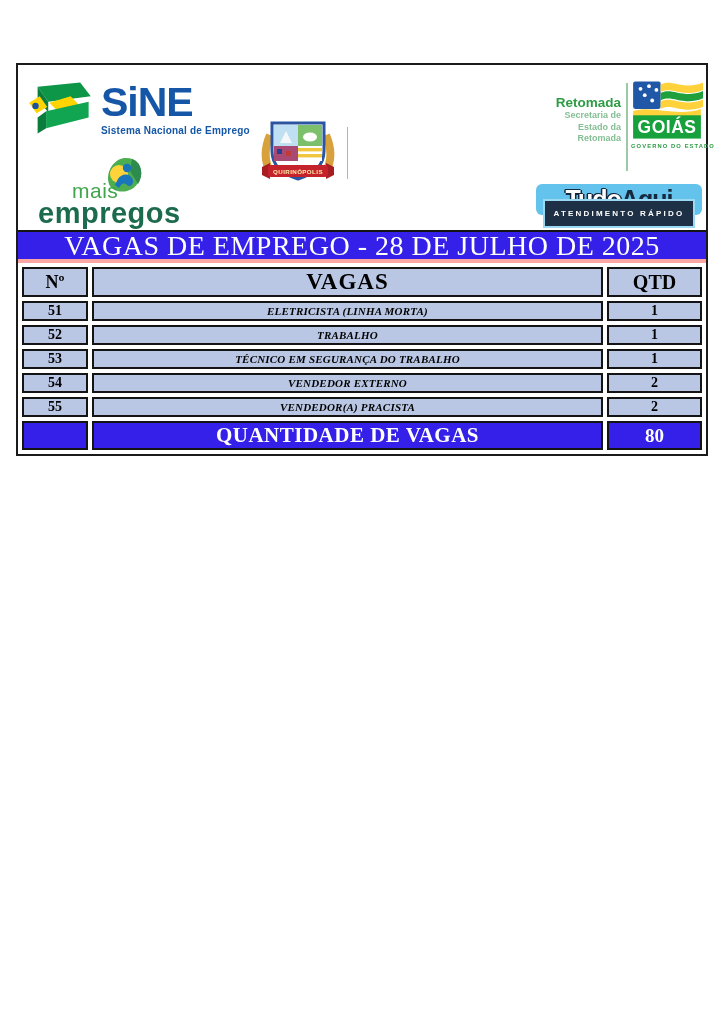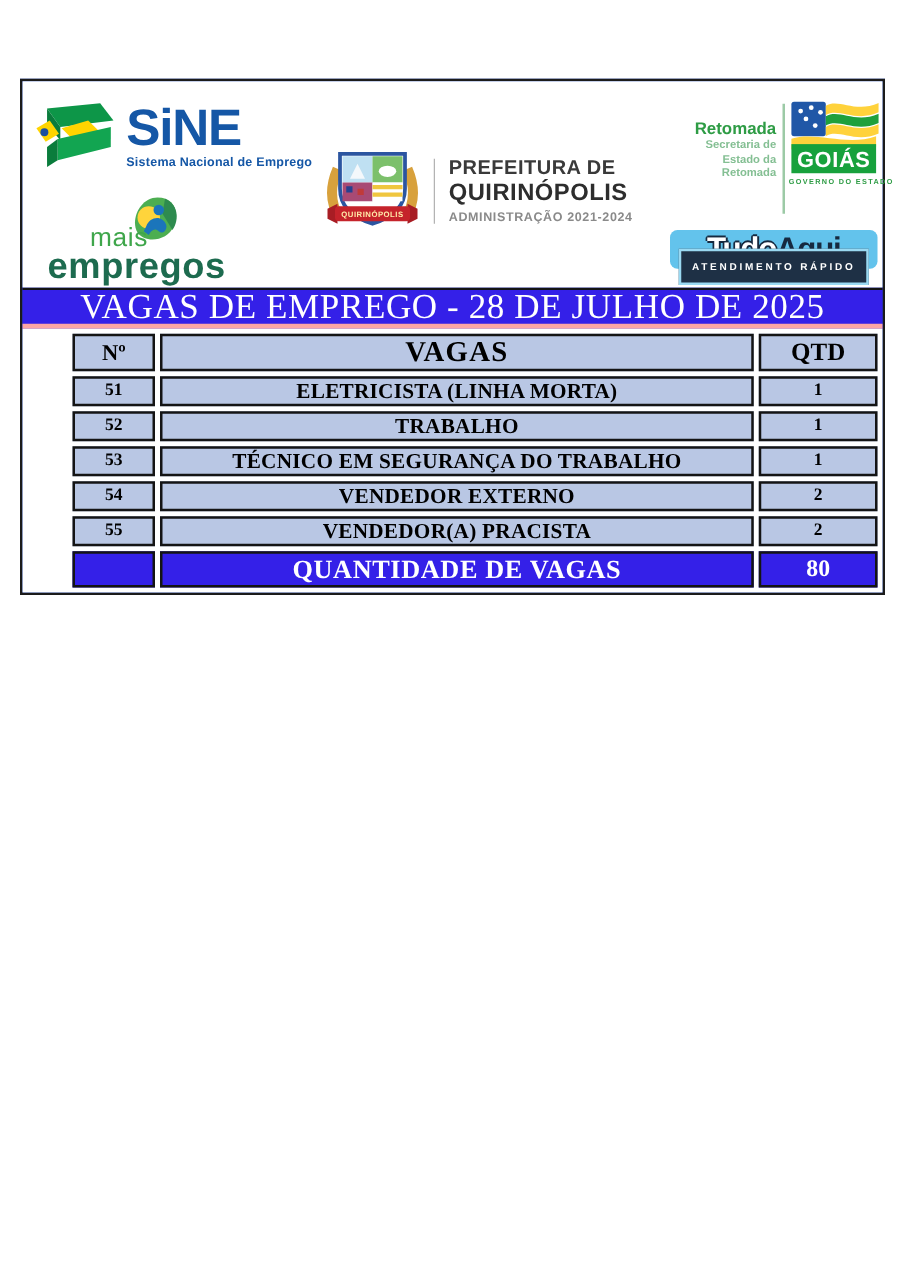--- a/index.html
+++ b/index.html
@@ -1,21 +1,21 @@
 <!DOCTYPE html>
 <html><head>
 <meta charset="utf-8">
 <style>
   * { margin:0; padding:0; box-sizing:border-box; }
   html,body { width:724px; height:1024px; background:#ffffff; overflow:hidden; }
   body { position:relative; font-family:"Liberation Serif", serif; }
 
   .frame {
     position:absolute; left:16px; top:63px; width:692px;
-    border:2px solid #1b1b1b; background:#1d4ed8;
+    border:2px solid #1b1b1b; background:#737373;
   }
 
   
   .logos { position:relative; height:165px; background:#fff; font-family:"Liberation Sans", sans-serif; }
 
   .sine { position:absolute; left:9px; top:15px; display:flex; align-items:flex-start; }
   .sine svg { width:68px; height:56px; }
   .sine-txt { margin-left:6px; padding-top:2px; }
   .sine-word { font-size:41px; line-height:40px; font-weight:800; color:#1557a6; letter-spacing:-1px; }
   .sine-sub { font-size:10px; font-weight:700; color:#1557a6; margin-top:3px; letter-spacing:0.2px; }
@@ -52,28 +52,28 @@
   .ta-bar { position:absolute; left:7px; right:7px; bottom:0; height:29px; background:#1e3045;
             border:2px solid #9ad9f2; display:flex; align-items:center; justify-content:center; }
   .ta-tag { font-size:8px; font-weight:700; color:#ffffff; letter-spacing:2.2px; font-family:"Liberation Sans", sans-serif; }
 
   
   .banner { height:33px; background:#3420e8; border-top:2px solid #141414; border-bottom:4px solid #fca5a5;
             display:flex; align-items:center; justify-content:center; }
   .banner-title { color:#ffffff; font-size:28px; letter-spacing:0.5px; white-space:nowrap; }
 
   
-  table.vagas { width:100%; table-layout:fixed; border-collapse:separate; border-spacing:4px 4px; background:#fff;padding-left:36px; }
+  table.vagas { width:100%; table-layout:fixed; border-collapse:separate; border-spacing:4px 4px; background:#fff; }
   table.vagas td, table.vagas th { border:2px solid #141414; background:#b9c7e4; text-align:center; vertical-align:middle; }
   col.c-num { width:66px; } col.c-qtd { width:95px; }
   th.h-num  { height:24px; font-size:18px; font-weight:700; }
   th.h-vagas{ font-size:23px; font-weight:700; letter-spacing:1px; }
   th.h-qtd  { font-size:20px; font-weight:700; }
   td.d-num  { height:17px; font-size:14px; font-weight:700; }
-  td.d-vaga { font-size:17px; font-weight:700; letter-spacing:0.2px; }
+  td.d-vaga { font-size:11px; font-weight:700; letter-spacing:0.2px;font-style:italic; }
   td.d-qtd  { font-size:14px; font-weight:700; }
   tr.total td { background:#3420e8; color:#ffffff; height:23px; }
   td.f-label { font-size:21px; font-weight:700; letter-spacing:0.5px; }
   td.f-total { font-size:19px; font-weight:700; }
 </style>
 </head>
 <body>
 
 <div class="frame">
 
@@ -122,25 +122,20 @@
         <rect x="38" y="31" width="24" height="15" fill="#ffffff"></rect>
         <rect x="38" y="33" width="24" height="3.4" fill="#f0c63f"></rect>
         <rect x="38" y="39" width="24" height="3.4" fill="#f0c63f"></rect>
         <path d="M26,52 q12,10 24,0 q-8,10 -12,11 q-4,-1 -12,-11 Z" fill="#2b55a0"></path>
         <polygon points="2,52 10,48 10,64 2,60" fill="#a81d24"></polygon>
         <polygon points="74,52 66,48 66,64 74,60" fill="#a81d24"></polygon>
         <rect x="8" y="50" width="60" height="12" rx="3" fill="#c5232b"></rect>
         <text x="38" y="58.5" text-anchor="middle" font-family="Liberation Sans, sans-serif" font-size="6.2" font-weight="bold" fill="#ffe9a8" letter-spacing="0.4">QUIRINÓPOLIS</text>
       </svg>
       <div class="pref-div"></div>
-      <div>
-        <div class="pref-l1">PREFEITURA DE</div>
-        <div class="pref-l2">QUIRINÓPOLIS</div>
-        <div class="pref-l3">ADMINISTRAÇÃO 2021-2024</div>
-      </div>
     </div>
 
     <div class="retomada">
       <div class="ret-title">Retomada</div>
       <div class="ret-sub">Secretaria de</div>
       <div class="ret-sub">Estado da</div>
       <div class="ret-sub">Retomada</div>
     </div>
 
     <div class="green-div"></div>

